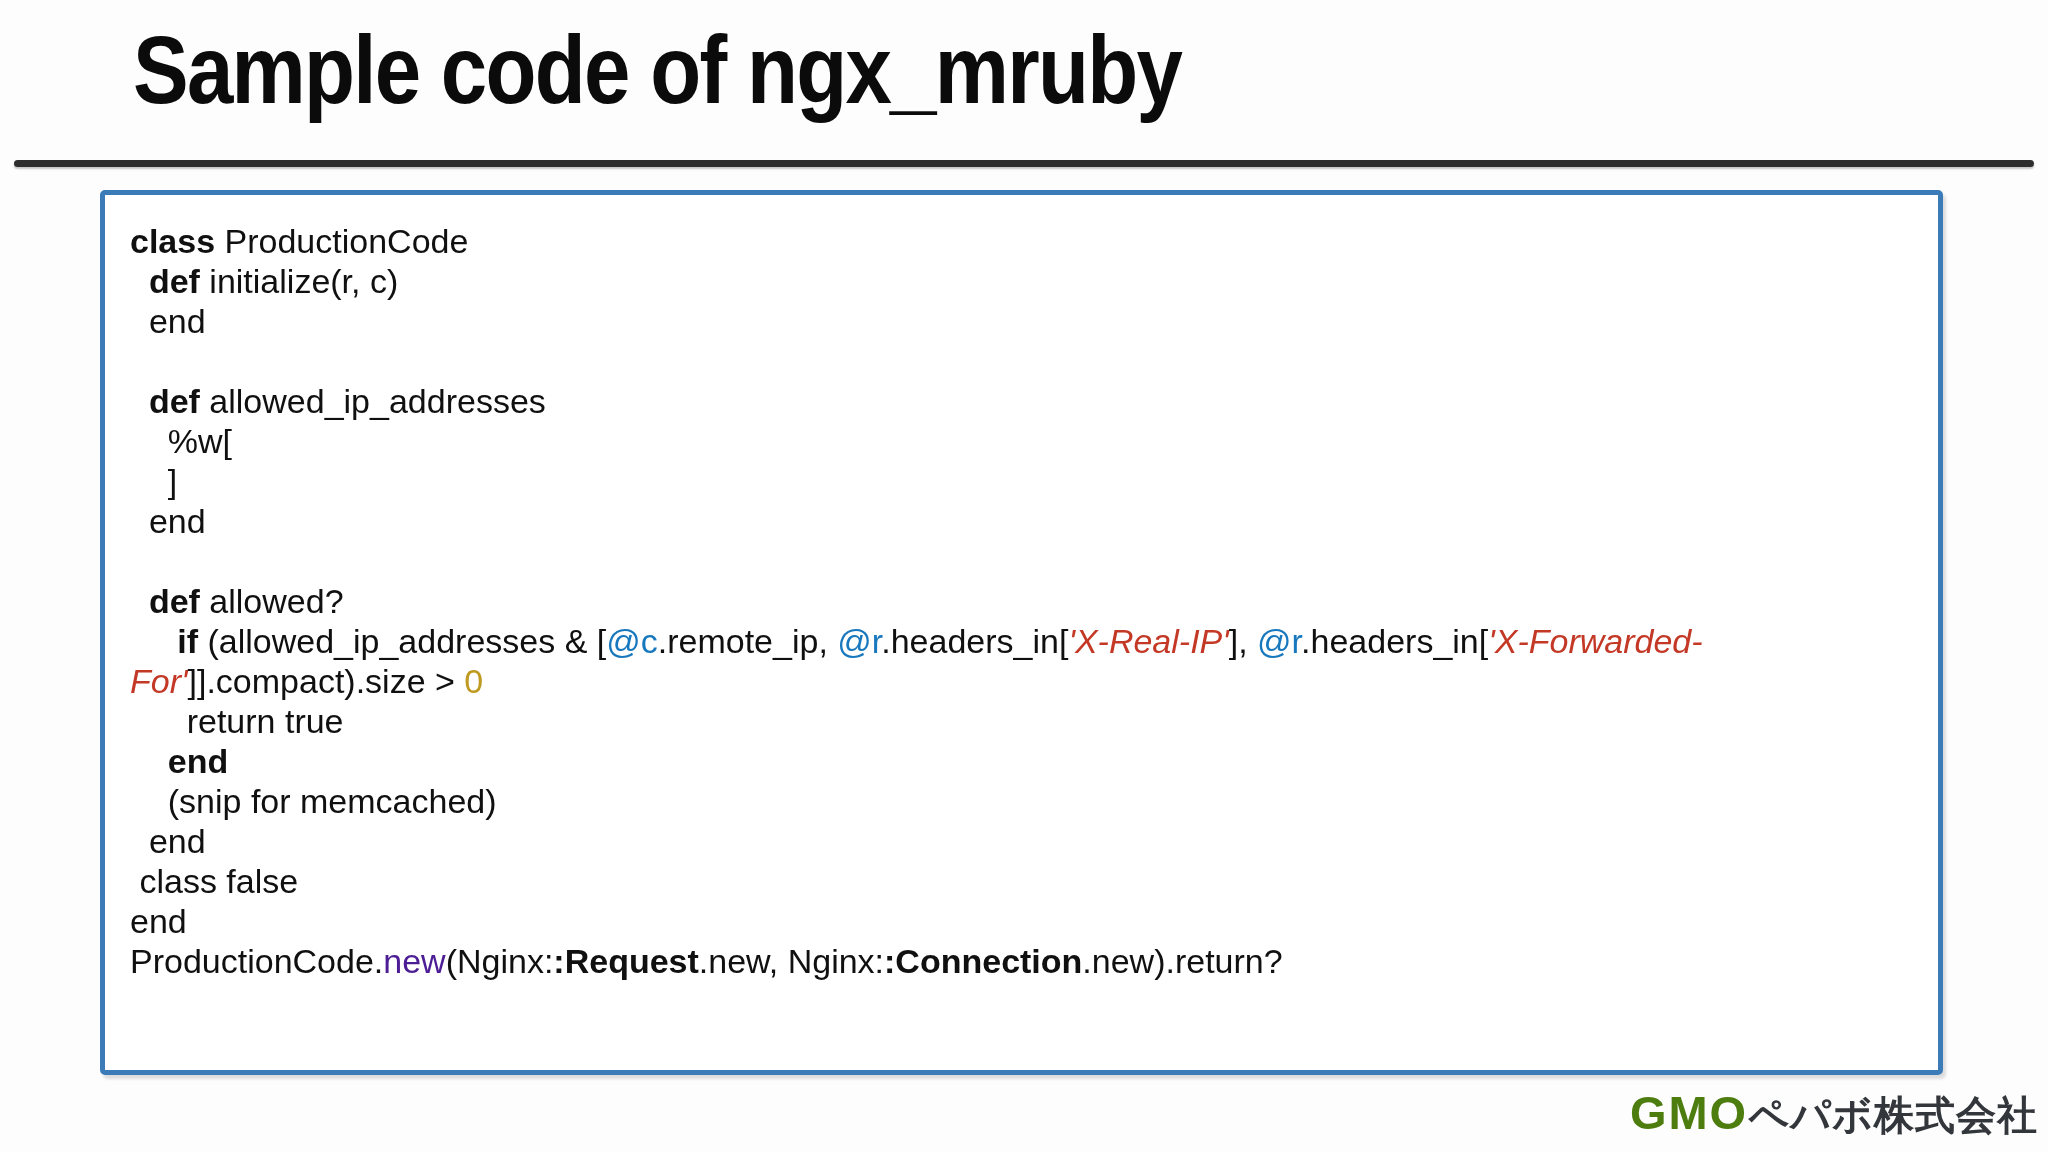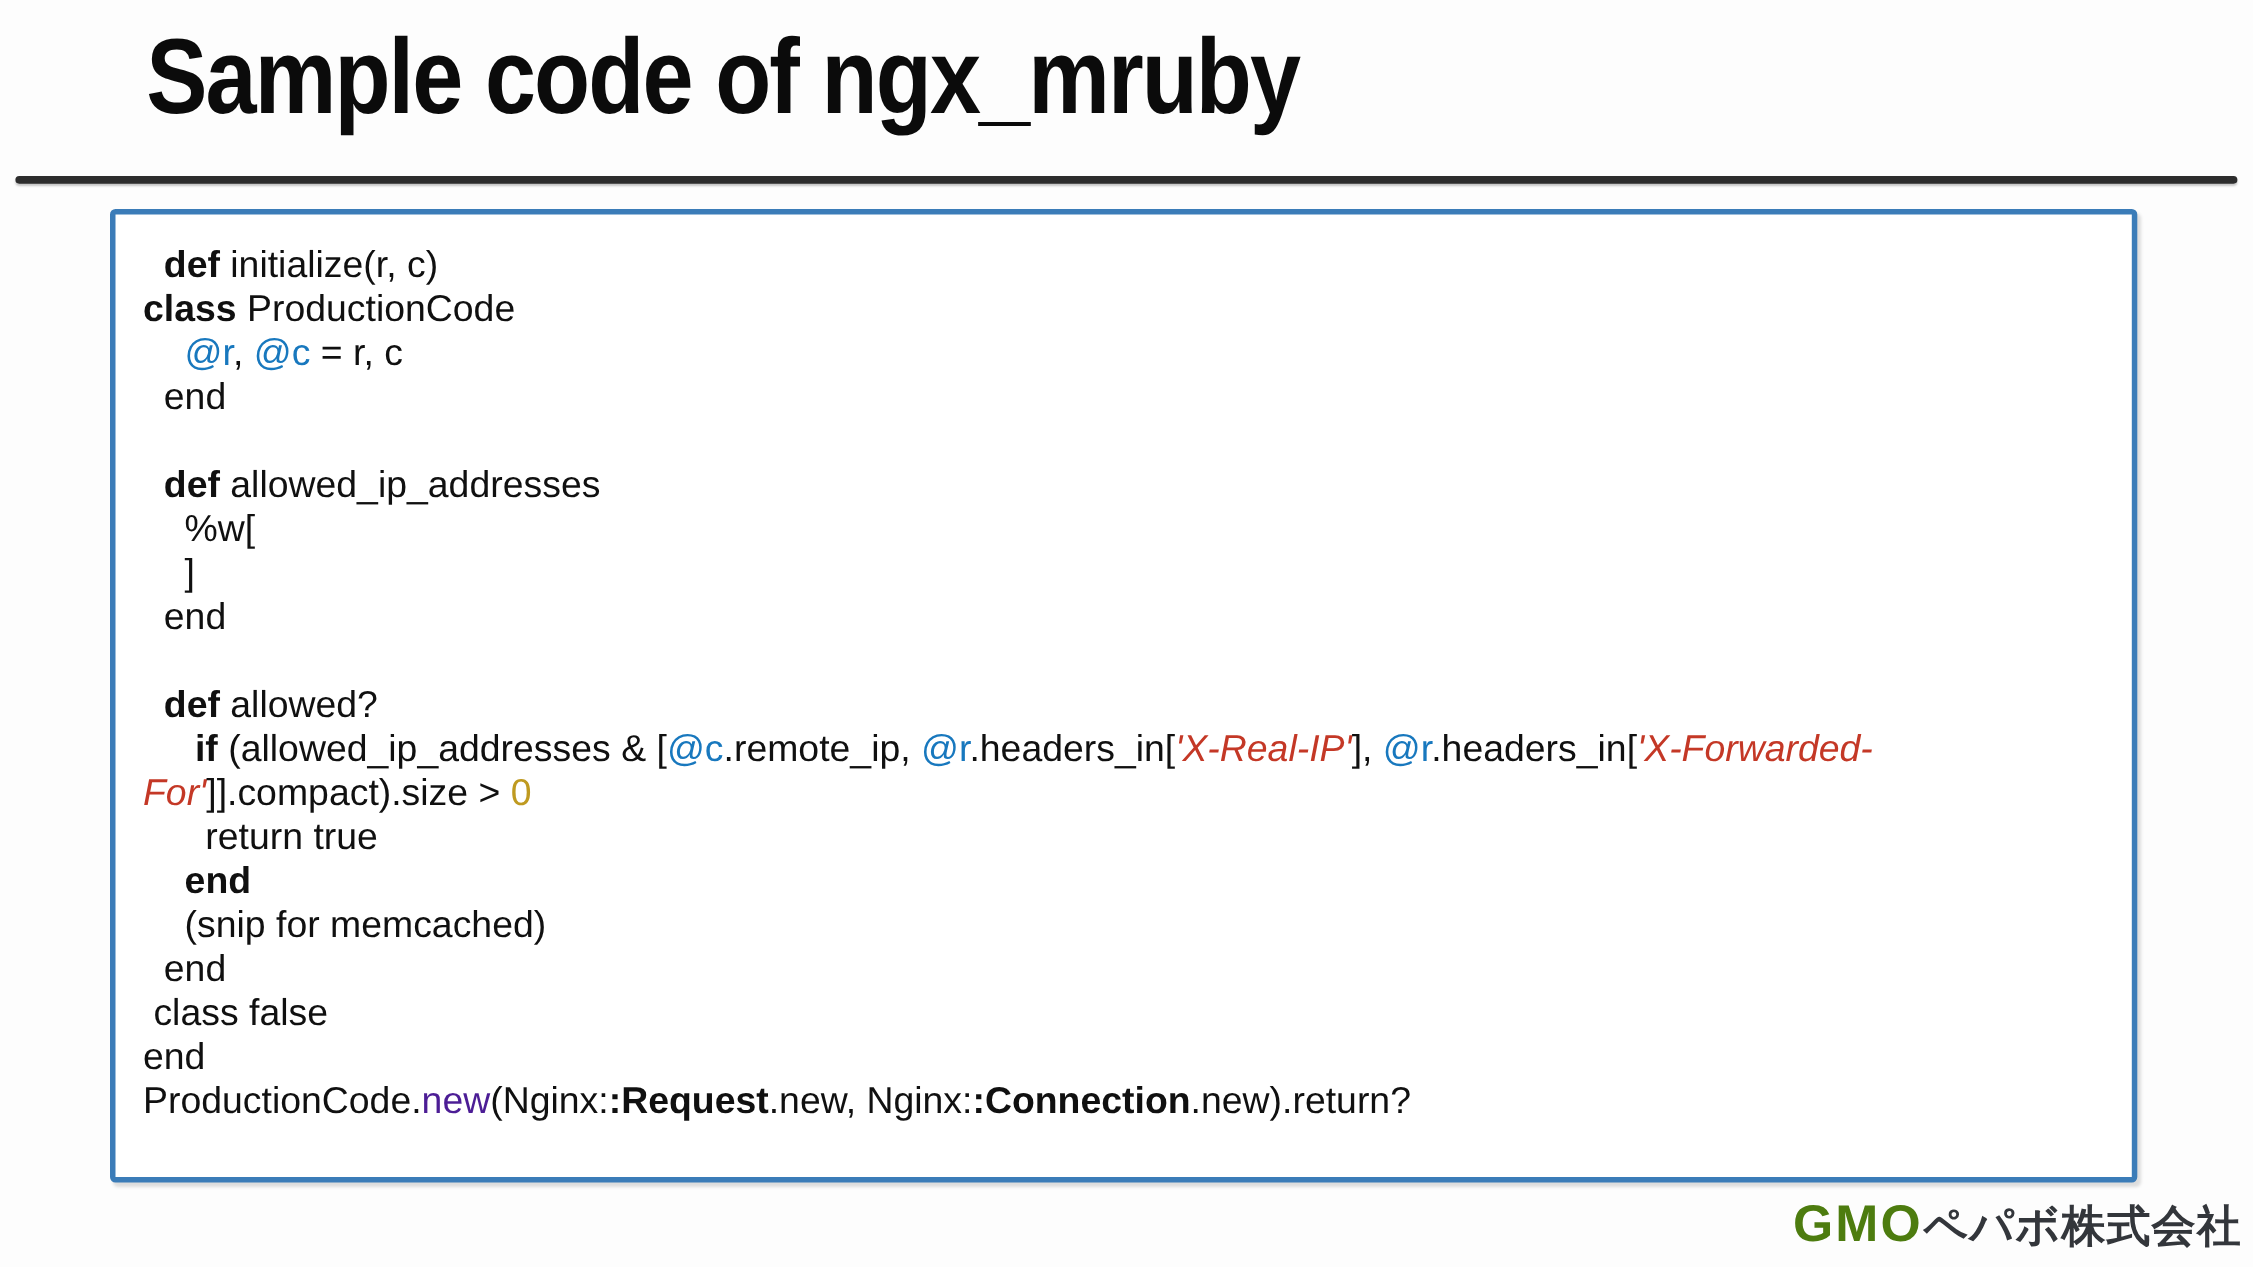--- a/index.html
+++ b/index.html
@@ -83,23 +83,22 @@
   }
 </style>
 </head>
 <body>
 
 <div class="slide-title">Sample code of ngx_mruby</div>
 
 <div class="title-rule" style="background: rgb(45, 45, 45);"></div>
 
 <div class="code-box" id="code-box" style="border-color: rgb(59, 124, 184);">
+    <div class="code-line"><span class="kw">class</span><span> ProductionCode</span></div>
     <div class="code-line"><span>  </span><span class="kw">def</span><span> initialize(r, c)</span></div>
-    <div class="code-line"><span class="kw">class</span><span> ProductionCode</span></div>
-    <div class="code-line"><span>    </span><span class="iv" style="color: rgb(24, 120, 190);">@r</span><span>, </span><span class="iv" style="color: rgb(24, 120, 190);">@c</span><span> = r, c</span></div>
     <div class="code-line"><span>  end</span></div>
     <div class="code-line">&nbsp;</div>
     <div class="code-line"><span>  </span><span class="kw">def</span><span> allowed_ip_addresses</span></div>
     <div class="code-line"><span>    %w[</span></div>
     <div class="code-line"><span>    ]</span></div>
     <div class="code-line"><span>  end</span></div>
     <div class="code-line">&nbsp;</div>
     <div class="code-line"><span>  </span><span class="kw">def</span><span> allowed?</span></div>
     <div class="code-line"><span>     </span><span class="kw">if</span><span> (allowed_ip_addresses &amp; [</span><span class="iv" style="color: rgb(24, 120, 190);">@c</span><span>.remote_ip, </span><span class="iv" style="color: rgb(24, 120, 190);">@r</span><span>.headers_in[</span><span class="st" style="color: rgb(196, 56, 38);">'X-Real-IP'</span><span>], </span><span class="iv" style="color: rgb(24, 120, 190);">@r</span><span>.headers_in[</span><span class="st" style="color: rgb(196, 56, 38);">'X-Forwarded-</span></div>
     <div class="code-line"><span class="st" style="color: rgb(196, 56, 38);">For'</span><span>]].compact).size &gt; </span><span class="nm" style="color: rgb(191, 154, 32);">0</span></div>

